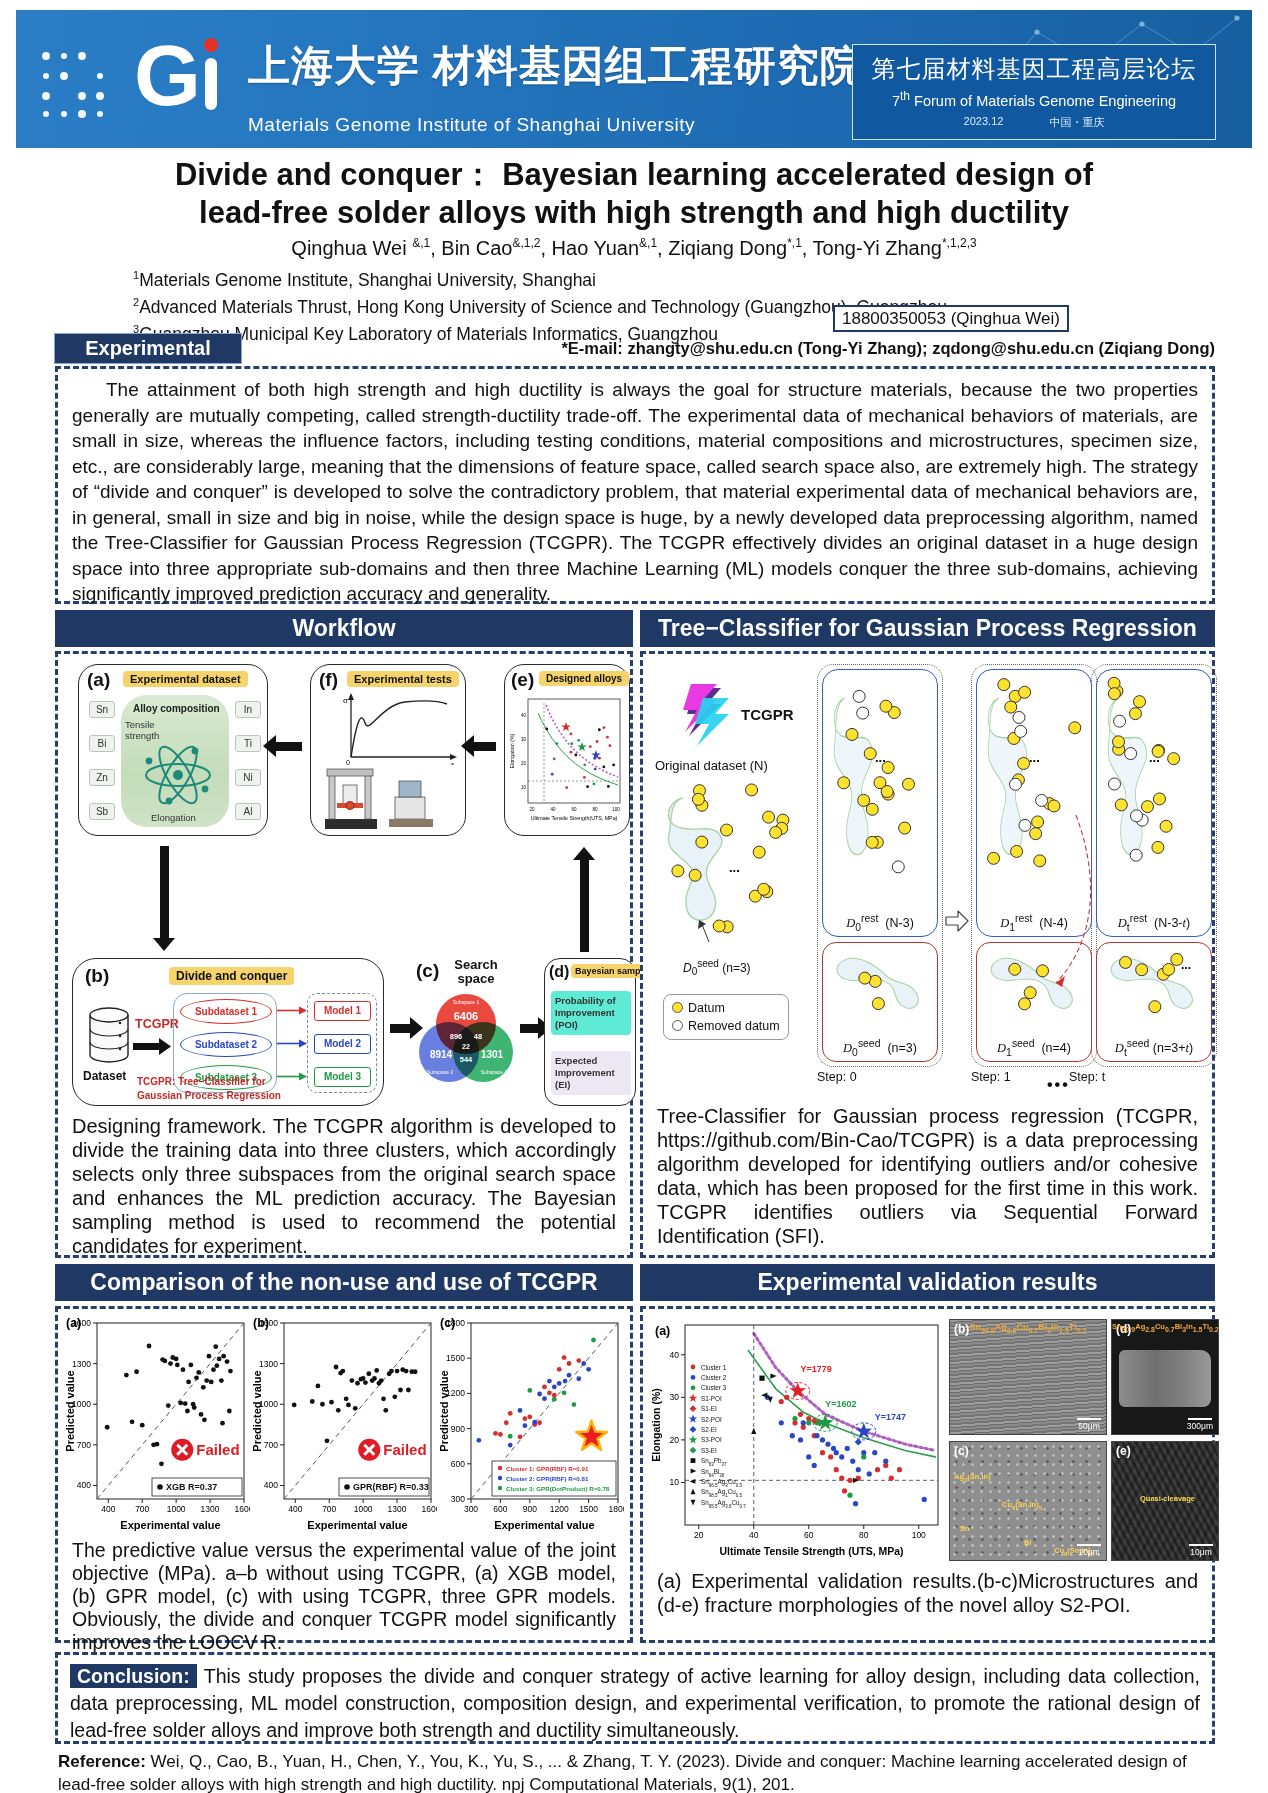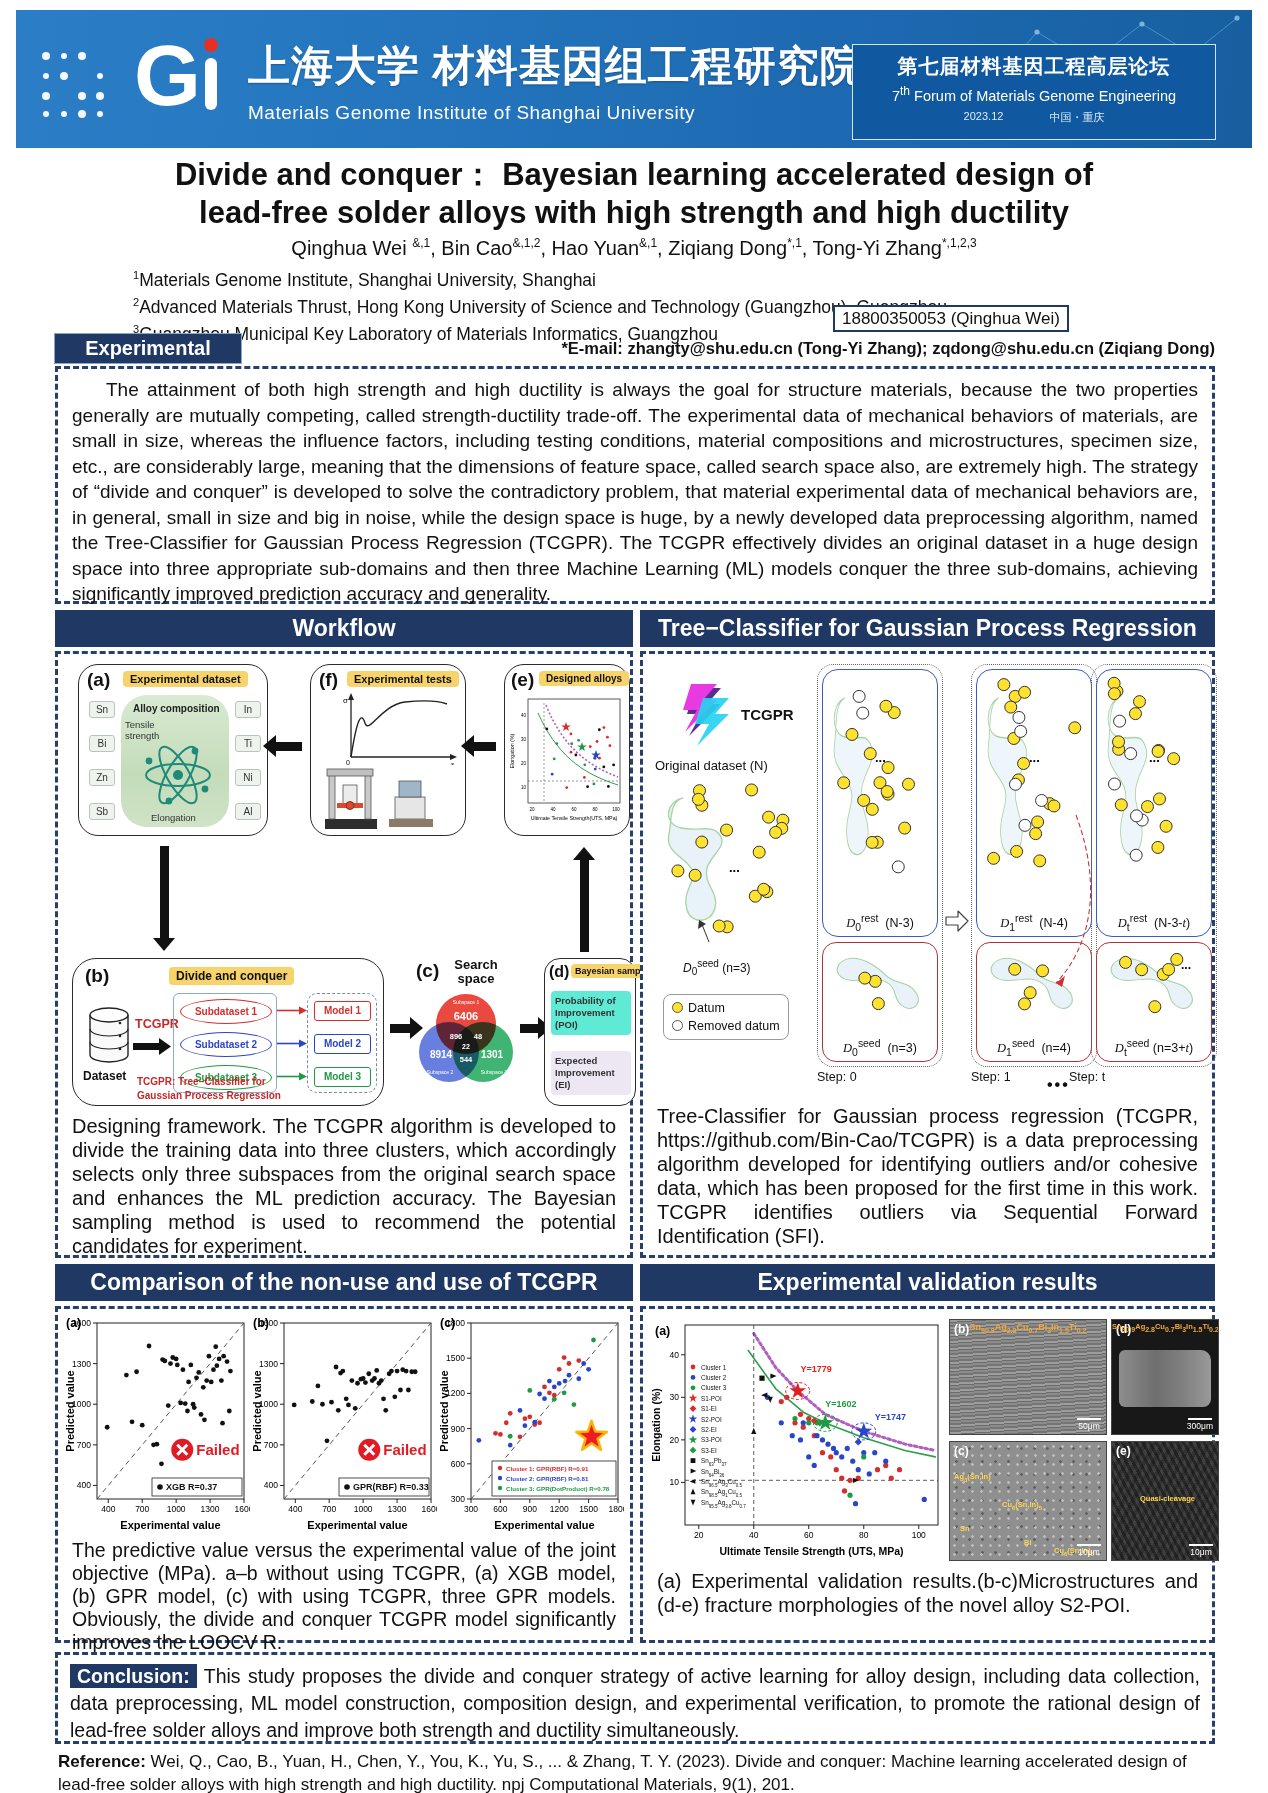--- a/index.html
+++ b/index.html
@@ -9,25 +9,25 @@
   .banner{position:absolute;left:16px;top:10px;width:1236px;height:138px;
     background:linear-gradient(93deg,#2b7ec6 0%,#2273bb 40%,#1d68b0 70%,#175f9f 100%);overflow:hidden}
   .dotgrid{position:absolute;left:22px;top:34px}
   .gi{position:absolute;left:118px;top:26px;display:flex;align-items:flex-end}
   .gi-g{font-size:86px;font-weight:bold;color:#fff;line-height:78px;letter-spacing:-2px}
   .gi-i{position:relative;width:16px;height:78px;margin-left:4px}
   .gi-dot{position:absolute;left:1px;top:2px;width:14px;height:14px;border-radius:50%;background:#e53125}
   .gi-stem{position:absolute;left:2px;bottom:4px;width:12px;height:52px;border-radius:6px;background:#fff}
   .inst{position:absolute;left:232px;top:28px;color:#fff}
   .inst-cn{font-size:42px;font-weight:bold;letter-spacing:1px;text-shadow:0 1px 2px rgba(0,0,0,.25);white-space:nowrap}
-  .inst-en{font-size:19px;margin-top:8px;letter-spacing:.5px}
+  .inst-en{font-size:19px;margin-top:20px;letter-spacing:.5px}
   .net{position:absolute;right:0;top:0;opacity:.75}
   .forum{position:absolute;left:836px;top:34px;width:364px;height:96px;background:#10589f;
     border:1.5px solid #cfe6f8;color:#fff;text-align:center;padding-top:8px}
-  .forum-cn{font-size:20px;font-weight:bold;letter-spacing:1px}
+  .forum-cn{font-size:24px;font-weight:normal;letter-spacing:1px}
   .forum-en{font-size:14.5px;margin-top:4px}
   .forum-meta{font-size:11px;margin-top:6px;color:#dcedfb;display:flex;justify-content:center;gap:46px}
   
   .title{position:absolute;left:0;top:156px;width:100%;text-align:center;font-size:31px;font-weight:bold;line-height:38px}
   .authors{position:absolute;left:0;top:236px;width:100%;text-align:center;font-size:20px}
   .authors sup{font-size:12px}
   .affils{position:absolute;left:133px;top:264px;font-size:17.5px;line-height:22px}
   .affils sup{font-size:11px}
   .phonebox{position:absolute;left:833px;top:305px;width:236px;height:27px;border:2px solid #1f3864;
     font-size:17px;font-weight:normal;text-align:center;line-height:24px;background:#fff}
@@ -50,21 +50,21 @@
     font-size:10px;text-align:center;line-height:15px;color:#333}
   .greenblob{position:absolute;background:linear-gradient(180deg,#d9ead2,#c4dcBA 60%,#cfe3c6);border-radius:26px}
   .gb-lab{position:absolute;font-size:10px;font-weight:bold;color:#222;white-space:nowrap}
   .gb-sm{position:absolute;font-size:9.5px;color:#333;white-space:nowrap}
   .harrow{position:absolute;height:9px;background:#111}
   .harrow.left::before{content:"";position:absolute;left:-13px;top:-7px;border:11.5px solid transparent;border-right:13px solid #111;border-left:0}
   .harrow.right::after{content:"";position:absolute;right:-13px;top:-7px;border:11.5px solid transparent;border-left:13px solid #111;border-right:0}
   .varrow{position:absolute;width:9px;background:#111}
   .varrow.down::after{content:"";position:absolute;bottom:-13px;left:-7px;border:11.5px solid transparent;border-top:13px solid #111;border-bottom:0}
   .varrow.up::before{content:"";position:absolute;top:-13px;left:-7px;border:11.5px solid transparent;border-bottom:13px solid #111;border-top:0}
-  .subbox{position:absolute;border:1.3px solid #8fa8c8;border-radius:6px}
+  .subbox{position:absolute;border:1.3px solid #8fa8c8;border-radius:14px}
   .modbox{position:absolute;border:1.3px dashed #7a8aa0;border-radius:10px}
   .ellipse{position:absolute;border-radius:50%;font-size:10px;font-weight:bold;text-align:center}
   .mrect{position:absolute;border-radius:3px;font-size:10px;font-weight:bold;text-align:center;background:#fff}
   .rednote{position:absolute;color:#c62828;font-weight:bold;font-size:10px;line-height:14px}
   .dslab{position:absolute;font-weight:bold;font-size:12px}
   .tcgpr-red{position:absolute;color:#c62828;font-weight:bold;font-size:12.5px}
   .poi{position:absolute;border-radius:4px;font-size:9.5px;line-height:12px;padding:4px 4px;font-weight:bold;color:#333}
   
   .tc-fig{position:relative;height:442px}
   .tc-label{position:absolute;font-size:13px}

